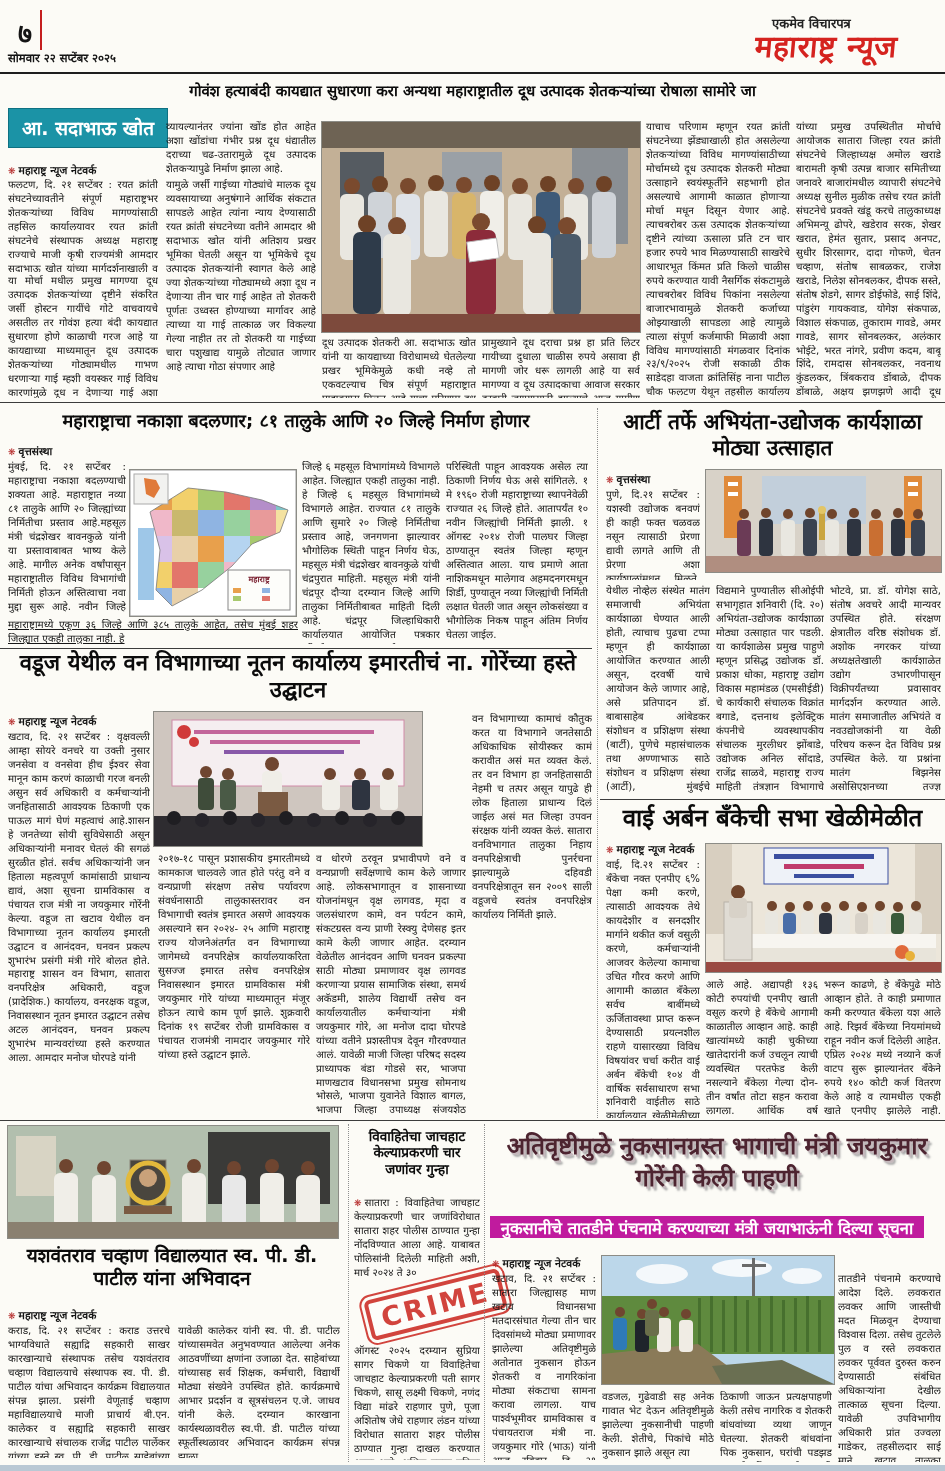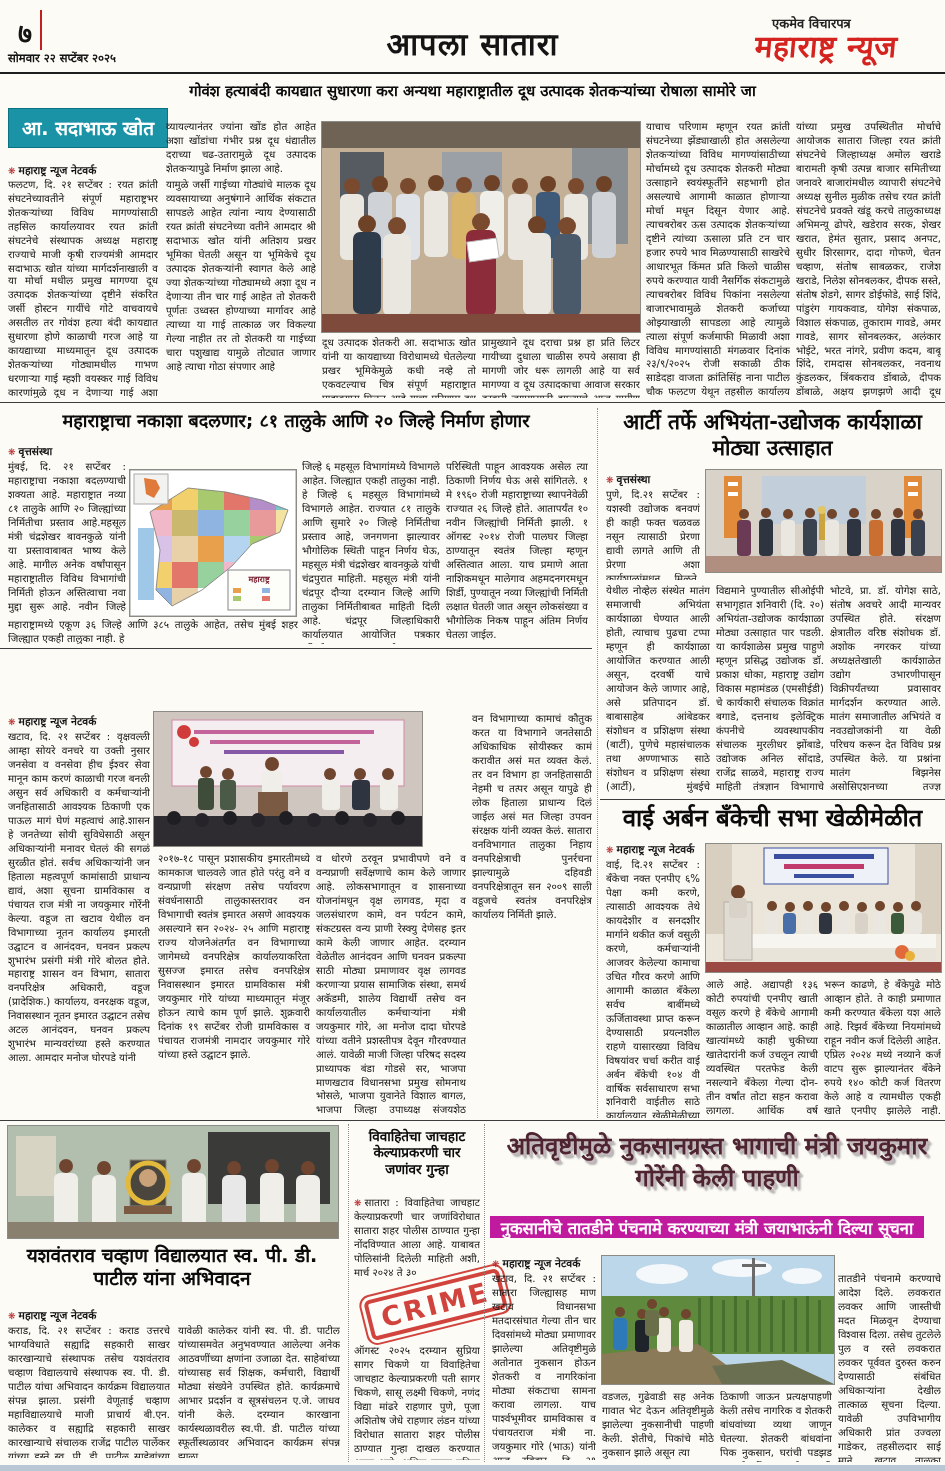--- a/index.html
+++ b/index.html
@@ -34,21 +34,20 @@
   .footer-strip{position:absolute;left:0;right:0;bottom:0;height:6px;background:#b9c8d4;}
 </style>
 </head>
 <body>
 
 <div class="page">
 
   <div class="abs pagenum" style="left:18px;top:14px;">७</div>
   <div class="redbar" style="left:40px;top:10px;height:40px;"></div>
   <div class="abs edition-date" style="left:8px;top:50px;">सोमवार २२ सप्टेंबर २०२५</div>
-  <div class="abs section-title" style="left:0;right:0;top:22px;text-align:center;">आपला सातारा</div>
   <div class="abs masthead-tag" style="left:772px;top:14px;">एकमेव विचारपत्र</div>
   <div class="abs masthead" style="left:755px;top:25px;">महाराष्ट्र न्यूज</div>
   <div class="hr thick" style="left:0;right:0;top:72px;"></div>
 
   <div class="abs headline nowrap" style="left:0;right:0;top:82px;font-size:15px;">गोवंश हत्याबंदी कायद्यात सुधारणा करा अन्यथा महाराष्ट्रातील दूध उत्पादक शेतकऱ्यांच्या रोषाला सामोरे जा</div>
   <div class="abs kicker" style="left:8px;top:108px;width:158px;height:38px;">
       <span>आ. सदाभाऊ खोत</span>
     </div>
   <div class="abs byline" style="left:8px;top:163px;width:156px;"><span class="star">❋</span><span>महाराष्ट्र न्यूज नेटवर्क</span></div>
   <div class="abs body" style="left:8px;top:178px;width:150px;height:94px;">फलटण, दि. २१ सप्टेंबर : रयत क्रांती संघटनेच्यावतीने संपूर्ण महाराष्ट्रभर शेतकऱ्यांच्या विविध मागण्यांसाठी तहसिल कार्यालयावर रयत क्रांती संघटनेचे संस्थापक अध्यक्ष महाराष्ट्र राज्याचे माजी कृषी राज्यमंत्री आमदार सदाभाऊ खोत यांच्या मार्गदर्शनाखाली व रयत क्रांती संघटनेचे प्रदेशाध्यक्ष सागर सदाभाऊ खोत यांच्या नेतृत्वाखाली मोर्चाचे आयोजन केले आहे.</div>
@@ -153,21 +152,21 @@
         <rect x="98" y="100" width="62" height="40" fill="#fdfdfa" stroke="#888"></rect>
         <text x="129" y="112" text-anchor="middle" font-size="8" font-weight="bold" fill="#7a2030">महाराष्ट्र</text>
         <rect x="103" y="118" width="8" height="5" fill="#e8a04c"></rect>
           <rect x="103" y="126" width="8" height="5" fill="#a8c96e"></rect>
         <rect x="132" y="118" width="8" height="5" fill="#8fb4e2"></rect>
           <rect x="132" y="126" width="8" height="5" fill="#e2766b"></rect>
       </g>
     </svg>
   </div>
 
-  <div class="abs body" style="left:8px;top:618px;width:290px;height:26px;">महाराष्ट्रामध्ये एकूण ३६ जिल्हे आणि ३८५ तालुके आहेत, तसेच मुंबई शहर जिल्ह्यात एकही तालुका नाही. हे</div>
+  <div class="abs body" style="left:8px;top:618px;width:290px;height:26px;text-decoration:underline;">महाराष्ट्रामध्ये एकूण ३६ जिल्हे आणि ३८५ तालुके आहेत, तसेच मुंबई शहर जिल्ह्यात एकही तालुका नाही. हे</div>
   <div class="abs body" style="left:302px;top:460px;width:138px;height:184px;">जिल्हे ६ महसूल विभागांमध्ये विभागले आहेत. जिल्ह्यात एकही तालुका नाही. हे जिल्हे ६ महसूल विभागांमध्ये विभागले आहेत. राज्यात ८१ तालुके आणि सुमारे २० जिल्हे निर्मितीचा प्रस्ताव आहे, जनगणना झाल्यावर भौगोलिक स्थिती पाहून निर्णय घेऊ, महसूल मंत्री चंद्रशेखर बावनकुळे यांची चंद्रपुरात माहिती. महसूल मंत्री यांनी चंद्रपूर दौऱ्या दरम्यान जिल्हे आणि तालुका निर्मितीबाबत माहिती दिली आहे. चंद्रपूर जिल्हाधिकारी कार्यालयात आयोजित पत्रकार परिषदेत ८१ तालुके प्रस्ताव शासनाकडे असल्याचे सांगत जागांची पुनर्रचना लक्षात घेतल्यास तर संबंधित भौगोलिक</div>
   <div class="abs body" style="left:446px;top:460px;width:142px;height:184px;">परिस्थिती पाहून आवश्यक असेल त्या ठिकाणी निर्णय घेऊ असे सांगितले. १ मे १९६० रोजी महाराष्ट्राच्या स्थापनेवेळी राज्यात २६ जिल्हे होते. आतापर्यंत १० नवीन जिल्ह्यांची निर्मिती झाली. १ ऑगस्ट २०१४ रोजी पालघर जिल्हा ठाण्यातून स्वतंत्र जिल्हा म्हणून अस्तित्वात आला. याच प्रमाणे आता नाशिकमधून मालेगाव अहमदनगरमधून शिर्डी, पुण्यातून नव्या जिल्ह्यांची निर्मिती लक्षात घेतली जात असून लोकसंख्या व भौगोलिक निकष पाहून अंतिम निर्णय घेतला जाईल.</div>
   <div class="hr" style="left:0;width:592px;top:648px;"></div>
 
   <div class="vdot" style="left:597px;top:408px;height:710px;"></div>
 
   <div class="abs headline" style="left:604px;width:337px;top:410px;font-size:21px;">आर्टी तर्फे अभियंता-उद्योजक कार्यशाळा मोठ्या उत्साहात</div>
   <div class="abs byline" style="left:606px;top:472px;width:150px;"><span class="star">❋</span><span>वृत्तसंस्था</span></div>
   <div class="abs body" style="left:606px;top:488px;width:94px;height:92px;">पुणे, दि.२१ सप्टेंबर : यशस्वी उद्योजक बनवणं ही काही फक्त चळवळ नसून त्यासाठी प्रेरणा द्यावी लागते आणि ती प्रेरणा अशा कार्यशाळांमधून मिळते. त्यामुळे अभियंता - उद्योजक कार्यशाळा महत्त्वाची भूमिका बजावतात. पिंपरी - चिंचवड</div>
 
@@ -205,20 +204,21 @@
       </g>
       <rect y="86" width="235" height="16" fill="#b08e80"></rect>
     </svg>
   </div>
 
   <div class="abs body" style="left:606px;top:584px;width:104px;height:210px;">येथील नोव्हेल संस्थेत मातंग समाजाची अभियंता कार्यशाळा घेण्यात आली होती, त्याचाच पुढचा टप्पा म्हणून ही कार्यशाळा आयोजित करण्यात आली असून, दरवर्षी याचे आयोजन केले जाणार आहे, असे प्रतिपादन डॉ. बाबासाहेब आंबेडकर संशोधन व प्रशिक्षण संस्था (बार्टी), पुणेचे महासंचालक तथा अण्णाभाऊ साठे संशोधन व प्रशिक्षण संस्था (आर्टी), मुंबईचे व्यवस्थापकीय संचालक सुनील वारे यांनी केले. अण्णाभाऊ साठे संशोधन प्रशिक्षण संस्था (आर्टी) व सीओईपी अभियांत्रिकी महाविद्यालय, पुणे यांच्या संयुक्त</div>
   <div class="abs body" style="left:716px;top:584px;width:108px;height:210px;">विद्यमाने पुण्यातील सीओईपी सभागृहात शनिवारी (दि. २०) अभियंता-उद्योजक कार्यशाळा मोठ्या उत्साहात पार पडली. या कार्यशाळेस प्रमुख पाहुणे म्हणून प्रसिद्ध उद्योजक डॉ. प्रकाश धोका, महाराष्ट्र उद्योग विकास महामंडळ (एमसीईडी) चे कार्यकारी संचालक विक्रांत बगाडे, दत्तनाथ इलेक्ट्रिक कंपनीचे व्यवस्थापकीय संचालक मुरलीधर झोंबाडे, उद्योजक अनिल सोंदाडे, राजेंद्र साळवे, महाराष्ट्र राज्य माहिती तंत्रज्ञान विभागाचे संचालक प्रा. डॉ. प्रदीप देशमुख, आमदार अमित गोरखे, माजी आयुक्त मधुकर गायकवाड, राजेंद्र दणक, आनंद कांबळे, पुंडलीक</div>
   <div class="abs body" style="left:830px;top:584px;width:111px;height:210px;">भोटवे, प्रा. डॉ. योगेश साठे, संतोष अवचरे आदी मान्यवर उपस्थित होते. संरक्षण क्षेत्रातील वरिष्ठ संशोधक डॉ. अशोक नगरकर यांच्या अध्यक्षतेखाली कार्यशाळेत उद्योग उभारणीपासून विक्रीपर्यंतच्या प्रवासावर मार्गदर्शन करण्यात आले. मातंग समाजातील अभियंते व नवउद्योजकांनी या वेळी परिचय करून देत विविध प्रश्न उपस्थित केले. या प्रश्नांना मातंग बिझनेस असोसिएशनच्या तज्ज्ञ उद्योजकांनी उत्तरे देत सर्वतोपरी सहकार्याचे आश्वासन दिले. निबंधक इंदिरा अस्वार यांनी प्रास्ताविक तर महासंचालक सुनील वारे यांनी आभारप्रदर्शन केले.</div>
   <div class="hr" style="left:600px;width:345px;top:799px;"></div>
 
+  <div class="abs headline" style="left:4px;width:588px;top:650px;font-size:22px;">वडूज येथील वन विभागाच्या नूतन कार्यालय इमारतीचं ना. गोरेंच्या हस्ते उद्घाटन</div>
   <div class="abs byline" style="left:8px;top:714px;width:160px;"><span class="star">❋</span><span>महाराष्ट्र न्यूज नेटवर्क</span></div>
   <div class="abs body" style="left:8px;top:730px;width:142px;height:388px;">खटाव, दि. २१ सप्टेंबर : वृक्षवल्ली आम्हा सोयरे वनचरे या उक्ती नुसार जनसेवा व वनसेवा हीच ईश्वर सेवा मानून काम करणं काळाची गरज बनली असुन सर्व अधिकारी व कर्मचाऱ्यांनी जनहितासाठी आवश्यक ठिकाणी एक पाऊल मागं घेणं महत्वाचं आहे.शासन हे जनतेच्या सोयी सुविधेसाठी असून अधिकाऱ्यांनी मनावर घेतलं की सगळं सुरळीत होतं. सर्वच अधिकाऱ्यांनी जन हिताला महत्वपूर्ण कामांसाठी प्राधान्य द्यावं, अशा सूचना ग्रामविकास व पंचायत राज मंत्री ना जयकुमार गोरेंनी केल्या. वडूज ता खटाव येथील वन विभागाच्या नूतन कार्यालय इमारती उद्घाटन व आनंदवन, घनवन प्रकल्प शुभारंभ प्रसंगी मंत्री गोरे बोलत होते. महाराष्ट्र शासन वन विभाग, सातारा वनपरिक्षेत्र अधिकारी, वडूज (प्रादेशिक.) कार्यालय, वनरक्षक वडूज, निवासस्थान नूतन इमारत उद्घाटन तसेच अटल आनंदवन, घनवन प्रकल्प शुभारंभ मान्यवरांच्या हस्ते करण्यात आला. आमदार मनोज घोरपडे यांनी</div>
 
   <div class="photo" style="left:154px;top:712px;width:268px;height:134px;">
     <svg viewBox="0 0 268 134">
       <rect width="268" height="134" fill="#cfc6bf"></rect>
       <rect x="18" y="8" width="232" height="66" fill="#f5eef0" stroke="#d08aa8"></rect>
       <rect x="40" y="18" width="180" height="4" fill="#c2649a"></rect>
       <rect x="56" y="28" width="150" height="4" fill="#c2649a"></rect>
       <rect x="70" y="38" width="120" height="4" fill="#8858a8"></rect>

